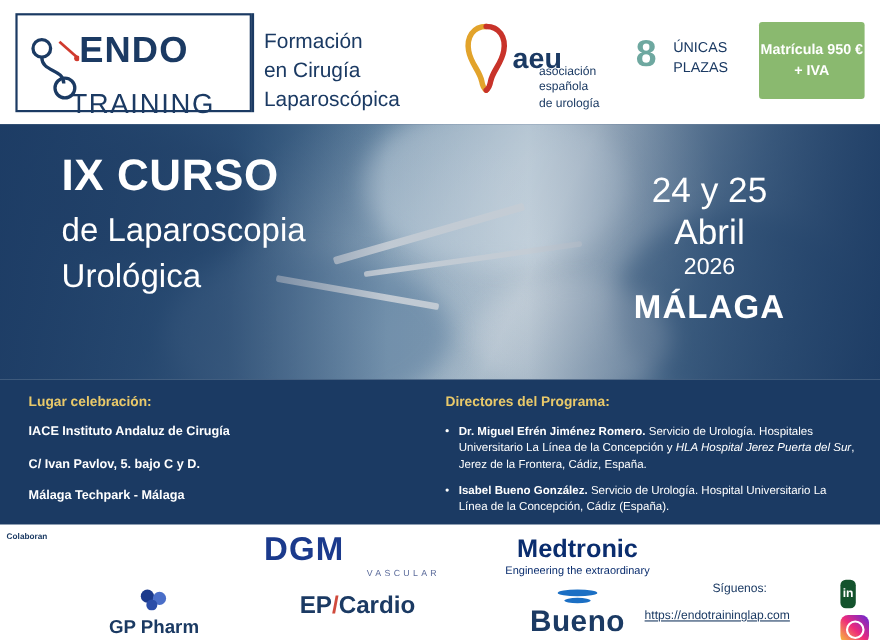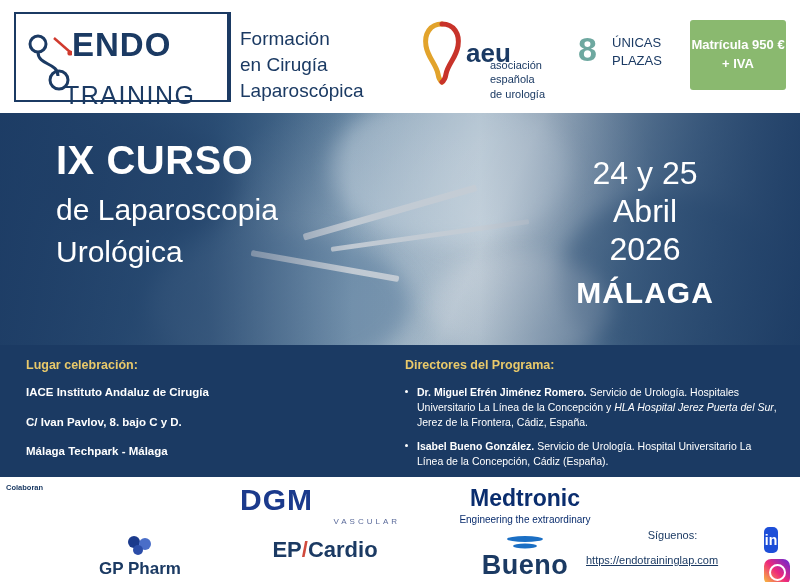--- a/index.html
+++ b/index.html
@@ -102,21 +102,21 @@
   .hero-left{
     position:absolute;left:24px;top:25px;color:#ffffff;margin-left:32px;
   }
   .hero-l1{font-size:40px;font-weight:bold;letter-spacing:.5px;line-height:1.1;}
   .hero-l2{font-size:30px;margin-top:10px;line-height:1.2;}
   .hero-l3{font-size:30px;margin-top:6px;line-height:1.2;}
   .hero-right{
     position:absolute;right:30px;top:42px;width:250px;text-align:center;color:#ffffff;
   }
   .hero-date{font-size:32px;line-height:1.18;}
-  .hero-year{font-size:32px;line-height:1.18;}
+  .hero-year{font-size:21px;line-height:1.18;}
   .hero-city{font-size:30px;font-weight:bold;letter-spacing:1px;margin-top:8px;}
 
   
   .info{
     position:absolute;left:0;top:345px;width:800px;height:132px;
     background:#1b3a63;color:#ffffff;
   }
   .info-col-1{position:absolute;left:26px;top:13px;width:195px;}
   .info-col-2{position:absolute;left:236px;top:13px;width:165px;}
   .info-col-3{position:absolute;left:405px;top:13px;width:375px;}
@@ -165,22 +165,22 @@
   .siguenos{
     position:absolute;left:590px;top:52px;width:165px;text-align:center;
     font-size:11px;color:#1b3a63;
   }
   .weburl{
     position:absolute;left:586px;top:77px;width:178px;text-align:left;
     font-size:11px;color:#1b3a63;text-decoration:underline;
   }
   .social{position:absolute;right:6px;top:50px;width:30px;}
   .soc-li{
-    width:14px;height:26px;border-radius:5px;background:#1d4ed8;color:#fff;
-    font-size:14px;font-weight:bold;display:flex;align-items:center;justify-content:center;
+    width:14px;height:26px;border-radius:5px;background:#14532d;color:#fff;
+    font-size:11px;font-weight:bold;display:flex;align-items:center;justify-content:center;
   }
   .soc-ig{
     margin-top:6px;width:26px;height:26px;border-radius:7px;
     background:linear-gradient(45deg,#f9ce34,#ee2a7b,#6228d7);
     display:flex;align-items:center;justify-content:center;
   }
   .ig-ring{width:13px;height:13px;border:2px solid #fff;border-radius:50%;}
 </style>
 </head>
 <body>
@@ -258,21 +258,21 @@
       <div class="hero-year">2026</div>
       <div class="hero-city">MÁLAGA</div>
     </div>
   </div>
 
   <div class="info">
 
     <div class="info-col-1">
       <div class="info-h">Lugar celebración:</div>
       <div class="info-p">IACE Instituto Andaluz de Cirugía</div>
-      <div class="info-p">C/ Ivan Pavlov, 8. bajo C y D.</div>
+      <div class="info-p">C/ Ivan Pavlov, 5. bajo C y D.</div>
       <div class="info-p">Málaga Techpark - Málaga</div>
     </div>
 
 
     <div class="info-col-3">
       <div class="info-h">Directores del Programa:</div>
       <ul class="dirs">
         <li>
           <span class="nm">Dr. Miguel Efrén Jiménez Romero.</span><span> Servicio de Urología. Hospitales Universitario La Línea de la Concepción y </span><span class="it">HLA Hospital Jerez Puerta del Sur</span><span>, Jerez de la Frontera, Cádiz, España.</span>
         </li>

